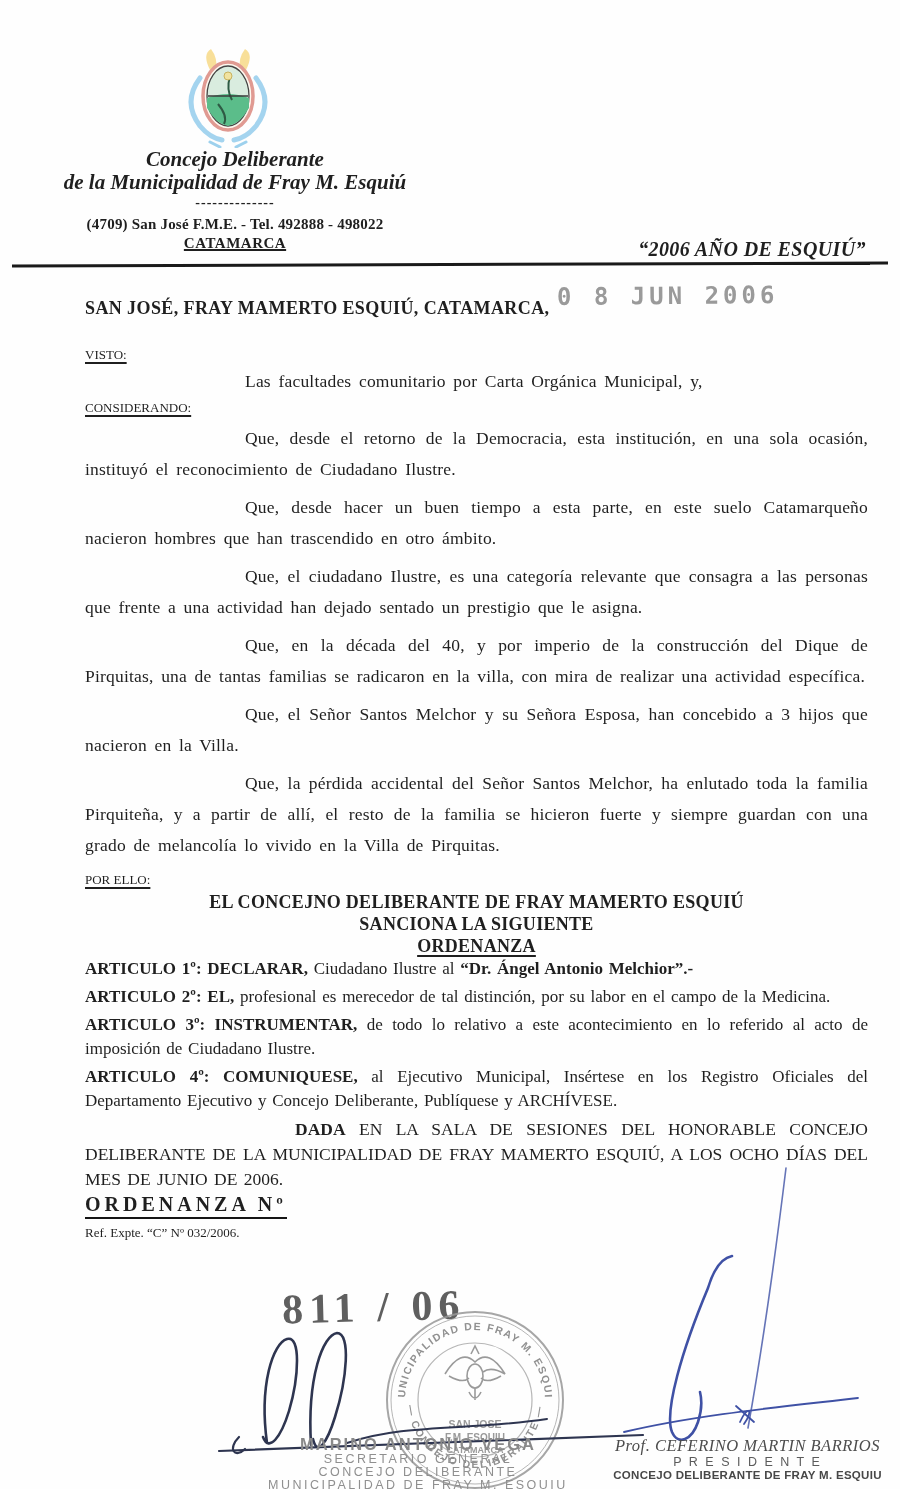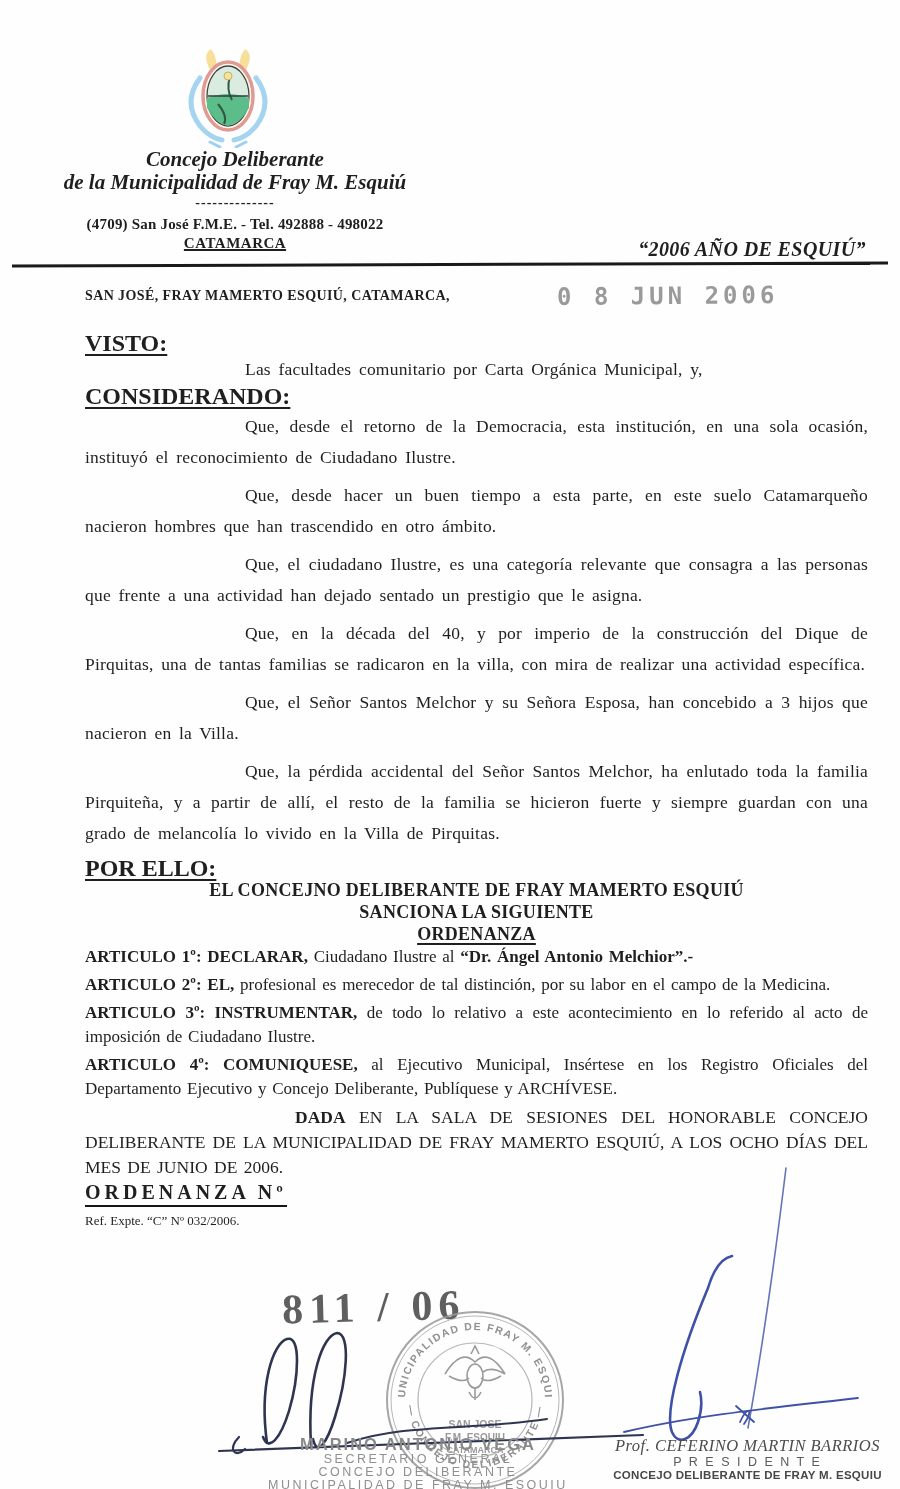--- a/index.html
+++ b/index.html
@@ -12,24 +12,24 @@
   .dashes{font-size:14px;font-weight:bold;letter-spacing:1px;color:#222;line-height:12px;margin-top:3px;}
   .address{font-weight:bold;font-size:15px;margin-top:7px;letter-spacing:.2px;}
   .province{font-weight:bold;font-size:15px;letter-spacing:.5px;text-decoration:underline;
             text-decoration-thickness:1.5px;margin-top:2px;}
   .motto{position:absolute;right:30px;top:238px;font-style:italic;font-weight:bold;font-size:20px;
          border-bottom:2.5px solid #151515;padding:0 4px 2px 4px;letter-spacing:.4px;}
   .rule{position:absolute;left:12px;top:263px;width:876px;height:3px;background:#1a1a1a;
         transform:rotate(-0.2deg);}
   
   .doc-body{position:absolute;left:85px;top:276px;width:783px;}
-  .place-line{margin-top:8px;font-weight:bold;font-size:14px;letter-spacing:.4px;line-height:24px;}
+  .place-line{margin-top:20px;font-weight:bold;font-size:18px;letter-spacing:.4px;line-height:24px;}
   .date-stamp{position:absolute;left:557px;top:282px;font-family:"DejaVu Sans Mono", monospace;
         font-weight:bold;font-size:24px;letter-spacing:4px;color:#9a9a9a;transform:rotate(-0.5deg);}
-  .sec-label{font-weight:bold;font-size:24px;line-height:22px;text-decoration:underline;
+  .sec-label{font-weight:normal;font-size:13px;line-height:22px;text-decoration:underline;
         text-decoration-thickness:2px;text-underline-offset:3px;}
   .mt24{margin-top:24px;}
   .par{font-size:17.5px;line-height:31px;text-align:justify;text-indent:160px;margin:0 0 7px 0;
        word-spacing:3px;letter-spacing:.2px;}
   .visto-text{margin:0;}
   .considerando-label{margin-top:0;}
   .p1{margin-top:4px;}
   .por-ello{margin-top:8px;}
   .center-line{text-align:center;font-weight:bold;font-size:18px;line-height:22px;letter-spacing:.3px;}
   .u{text-decoration:underline;text-decoration-thickness:2px;text-underline-offset:3px;}

